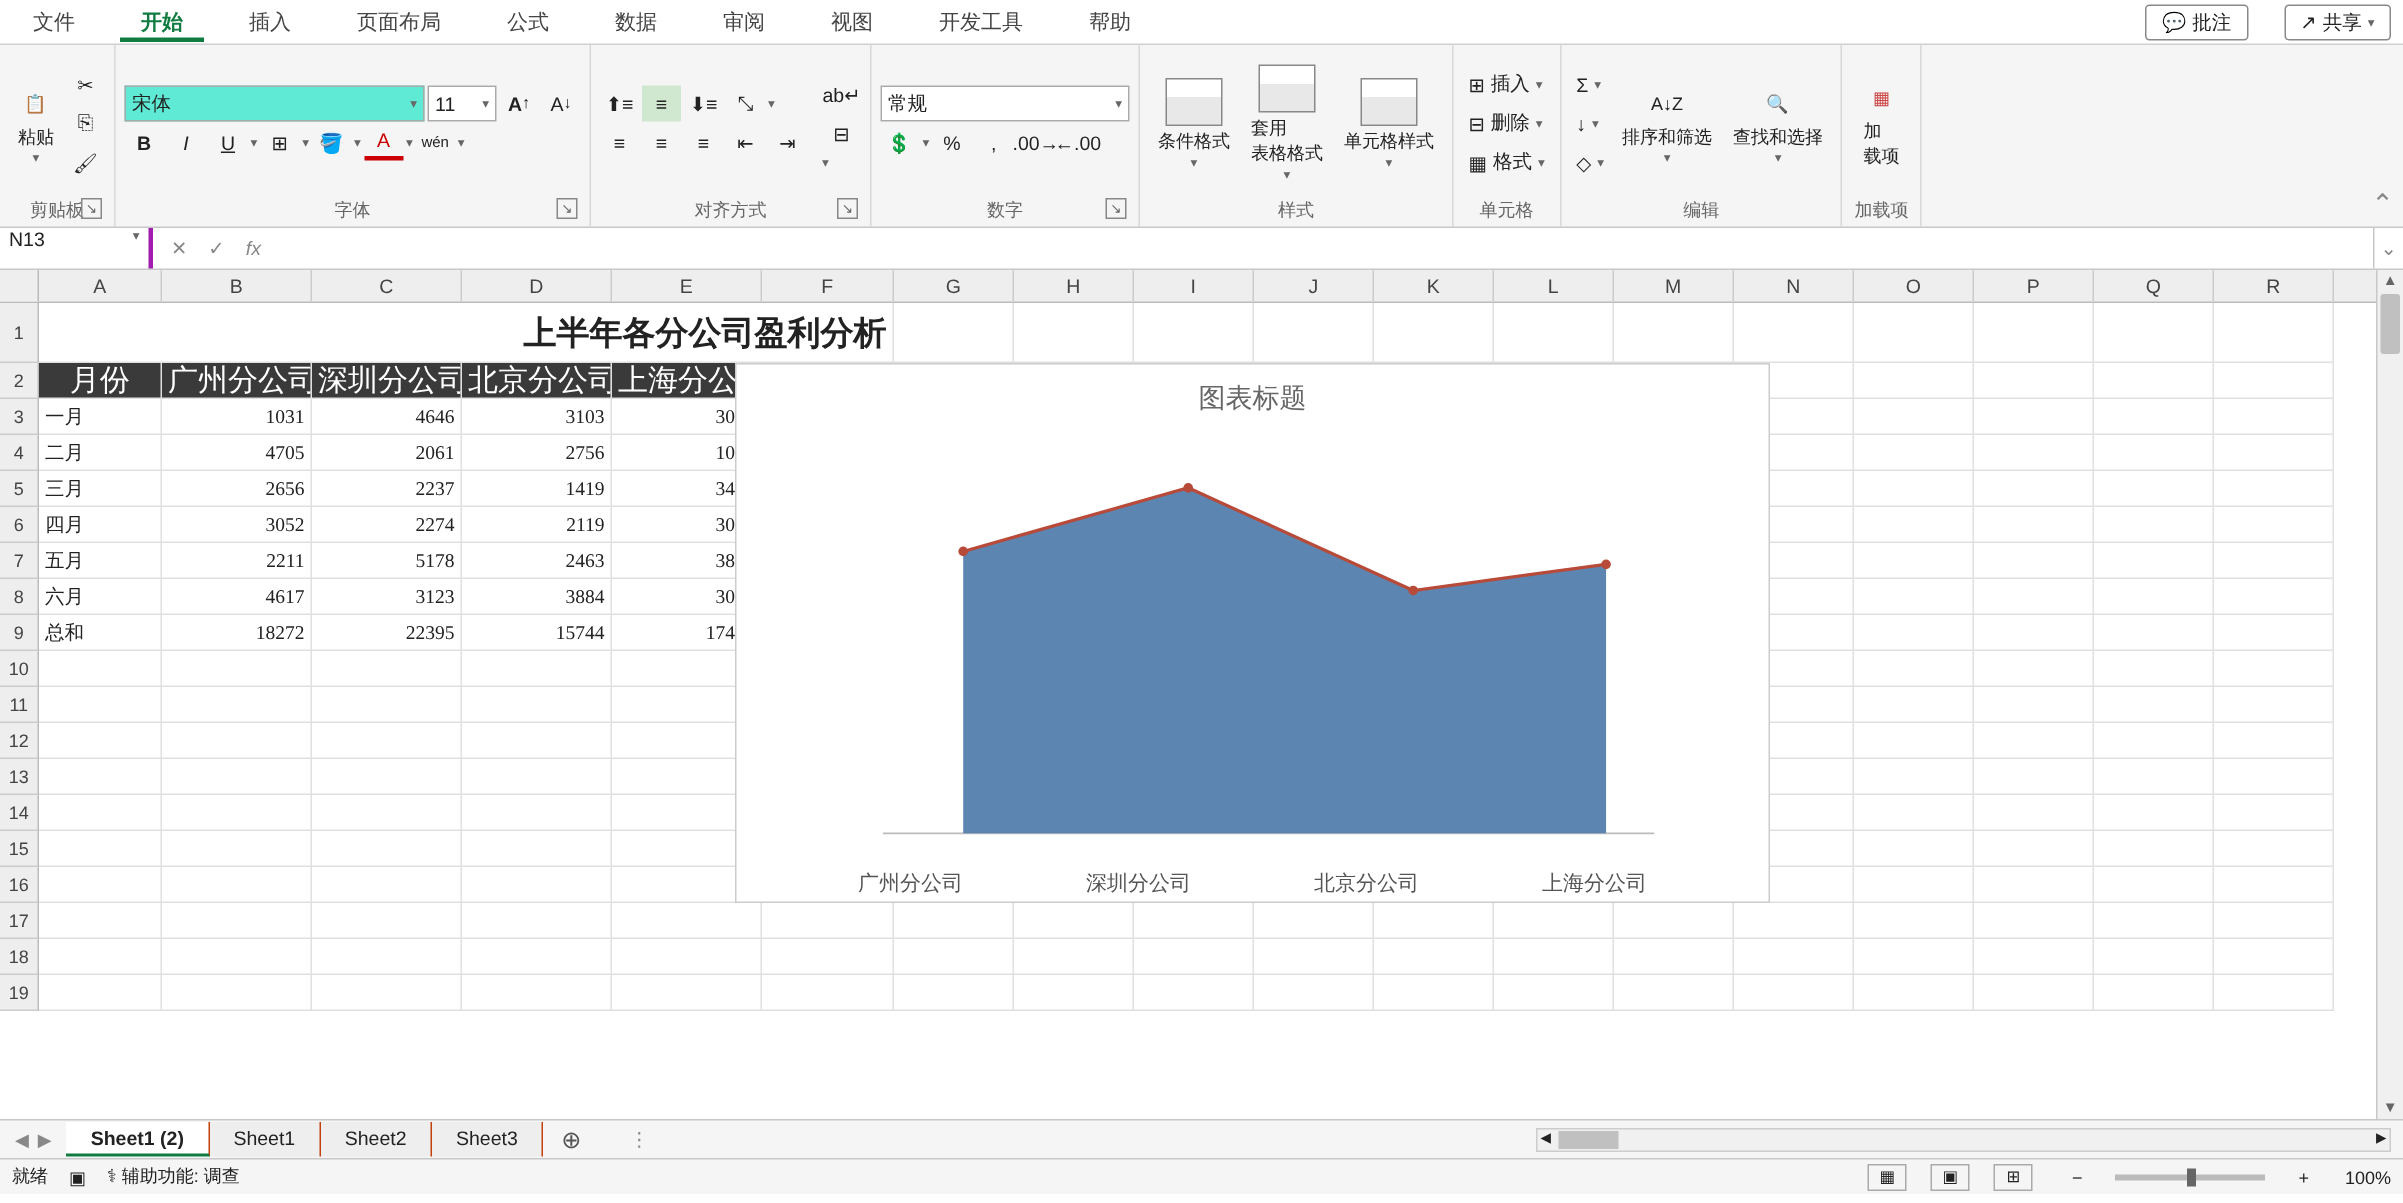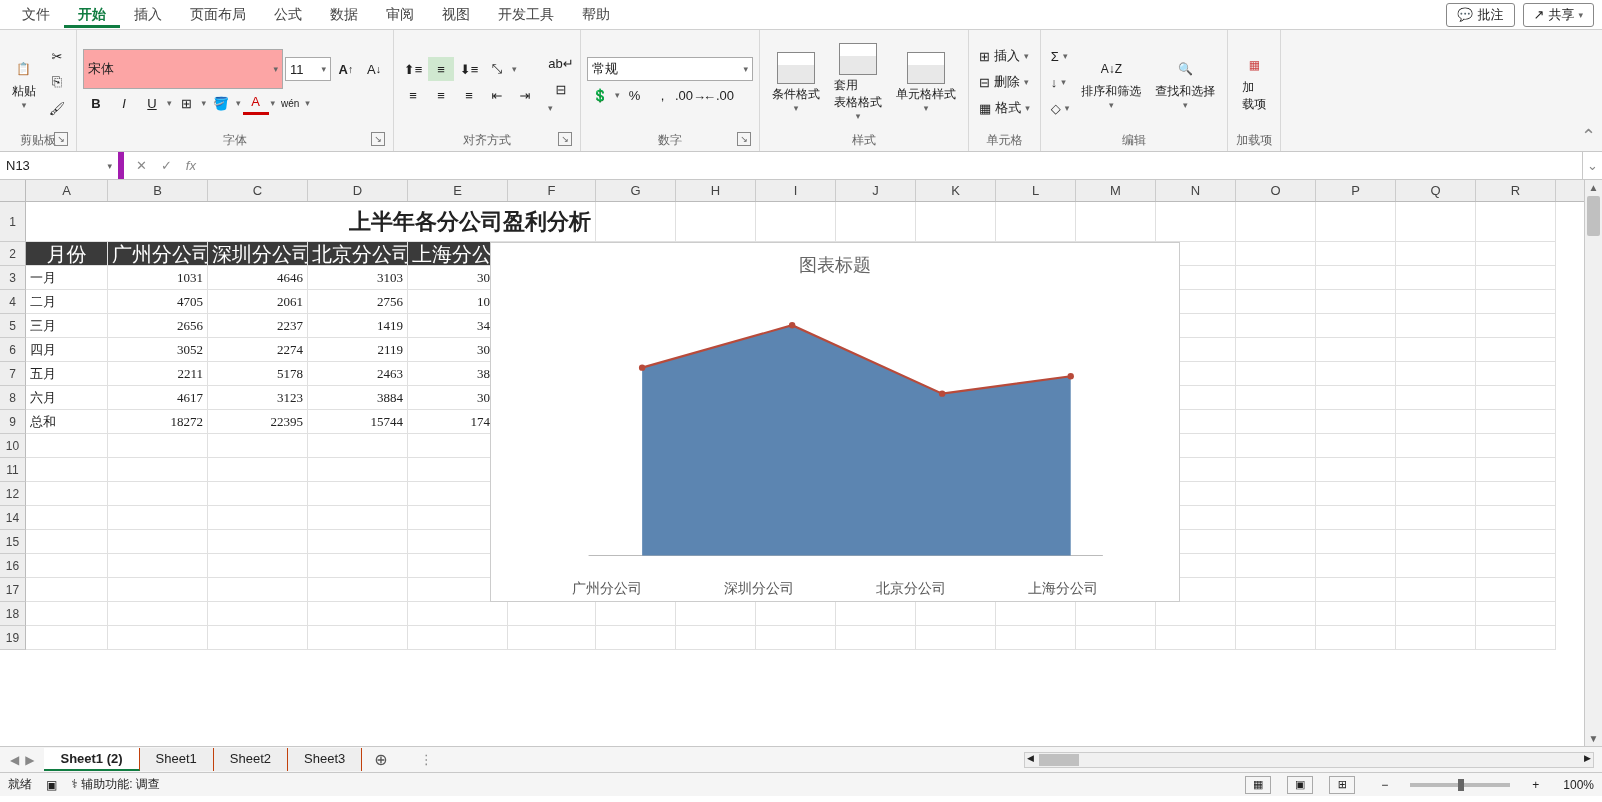--- a/index.html
+++ b/index.html
@@ -1,53 +1,53 @@
 <!DOCTYPE html>
 <html><head>
 <meta charset="utf-8">
 <style>
 * { box-sizing: border-box; margin: 0; padding: 0; font-family: "Microsoft YaHei", "SimSun", sans-serif; }
 body { background: #fff; width: 1602px; height: 802px; overflow: hidden; font-size: 13px; color: #222; }
 
 
-.menubar { display: flex; align-items: center; padding: 0 8px; height: 30px; background: #fff; border-bottom: 1px solid #d0d0d0; }
+.menubar { display: flex; align-items: center; padding: 0 8px; height: 30px; background: #fff; border-bottom: 1px solid #d0d0d0; gap: 16px; }
 .menubar .tab { padding: 4px 14px; font-size: 14px; color: #444; cursor: default; }
 .menubar .tab.file { color: #444; }
 .menubar .tab.active { color: #107c41; font-weight: bold; border-bottom: 3px solid #107c41; padding-bottom: 1px; }
 .menubar .spacer { flex: 1; }
 .menubar .right-btn { border: 1px solid #888; border-radius: 3px; padding: 2px 10px; margin-left: 8px; font-size: 13px; display: flex; align-items: center; gap: 4px; }
 
 
 .ribbon { display: flex; background: #f5f5f5; border-bottom: 1px solid #c8c8c8; height: 122px; }
 .ribbon .group { display: flex; flex-direction: column; border-right: 1px solid #d8d8d8; padding: 4px 6px 0 6px; }
 .ribbon .group .body { flex: 1; display: flex; align-items: center; gap: 2px; }
 .ribbon .group .label { text-align: center; font-size: 12px; color: #666; padding: 2px 0; position: relative; }
 .ribbon .group .label .launcher { position: absolute; right: 2px; top: 2px; width: 14px; height: 14px; border: 1px solid #888; font-size: 9px; line-height: 12px; }
 
 .bigbtn { display: flex; flex-direction: column; align-items: center; width: 36px; text-align: center; font-size: 12px; }
 .iconbox { width: 28px; height: 28px; display: flex; align-items: center; justify-content: center; }
 .smallbtn { width: 26px; height: 24px; display: inline-flex; align-items: center; justify-content: center; font-size: 13px; }
 .col { display: flex; flex-direction: column; gap: 2px; justify-content: center; }
 .row { display: flex; gap: 2px; align-items: center; }
 
-.fontname { width: 200px; height: 40px; border: 1px solid #aaa; background: #fca5a5; padding: 0 4px; font-size: 13px; display: flex; align-items: center; justify-content: space-between; }
+.fontname { width: 200px; height: 24px; border: 1px solid #aaa; background: #5eead4; padding: 0 4px; font-size: 13px; display: flex; align-items: center; justify-content: space-between; }
 .fontsize { width: 46px; height: 24px; border: 1px solid #aaa; background: #fff; padding: 0 4px; font-size: 13px; display: flex; align-items: center; justify-content: space-between; }
 .numfmt { width: 166px; height: 24px; border: 1px solid #aaa; background: #fff; padding: 0 4px; font-size: 13px; display: flex; align-items: center; justify-content: space-between; }
 .dd { font-size: 9px; color: #666; }
 
 .styleitem { display: flex; flex-direction: column; align-items: center; font-size: 12px; padding: 0 6px; }
 .styleicon { width: 38px; height: 32px; border: 1px solid #888; margin-bottom: 2px; background: linear-gradient(#fff 40%, #e8e8e8 40%); }
 
 .cellbtn { display: flex; align-items: center; gap: 4px; font-size: 13px; padding: 0 4px; height: 24px; }
 
 .collapse { position: absolute; right: 6px; bottom: 4px; font-size: 18px; color: #888; }
 
 
 .fxbar { display: flex; align-items: center; height: 28px; border-bottom: 1px solid #c8c8c8; background: #fff; }
-.namebox { width: 124px; padding: 0 6px; border-right: 6px solid #a21caf; height: 100%; display: flex; align-items: center; justify-content: space-between; }
+.namebox { width: 102px; padding: 0 6px; border-right: 3px solid #a21caf; height: 100%; display: flex; justify-content: space-between; }
 .fxbtns { display: flex; gap: 14px; padding: 0 12px; color: #888; }
 .formula { flex: 1; padding: 0 6px; }
 .fxtoggle { width: 20px; text-align: center; color: #888; border-left: 1px solid #c8c8c8; height: 100%; line-height: 28px; }
 
 
 .sheetwrap { display: flex; height: 566px; }
 .sheet { flex: 1; position: relative; overflow: hidden; }
 .grid { position: absolute; inset: 0; }
 .scrolly { width: 18px; background: #f0f0f0; border-left: 1px solid #c8c8c8; position: relative; }
 .scrolly .thumb { position: absolute; left: 2px; right: 2px; top: 16px; height: 40px; background: #c0c0c0; border-radius: 2px; }
@@ -568,20 +568,41 @@
             <div class="cell wK"></div>
             <div class="cell wL"></div>
             <div class="cell wM"></div>
             <div class="cell wN"></div>
             <div class="cell wO"></div>
             <div class="cell wP"></div>
             <div class="cell wQ"></div>
             <div class="cell wR"></div>
           </div>
           <div class="rw">
+            <div class="rhdr">13</div>
+            <div class="cell wA"></div>
+            <div class="cell wB"></div>
+            <div class="cell wC"></div>
+            <div class="cell wD"></div>
+            <div class="cell wE"></div>
+            <div class="cell wF"></div>
+            <div class="cell wG"></div>
+            <div class="cell wH"></div>
+            <div class="cell wI"></div>
+            <div class="cell wJ"></div>
+            <div class="cell wK"></div>
+            <div class="cell wL"></div>
+            <div class="cell wM"></div>
+            <div class="cell wN"></div>
+            <div class="cell wO"></div>
+            <div class="cell wP"></div>
+            <div class="cell wQ"></div>
+            <div class="cell wR"></div>
+          </div>
+          <div class="rw">
             <div class="rhdr">14</div>
             <div class="cell wA"></div>
             <div class="cell wB"></div>
             <div class="cell wC"></div>
             <div class="cell wD"></div>
             <div class="cell wE"></div>
             <div class="cell wF"></div>
             <div class="cell wG"></div>
             <div class="cell wH"></div>
             <div class="cell wI"></div>

